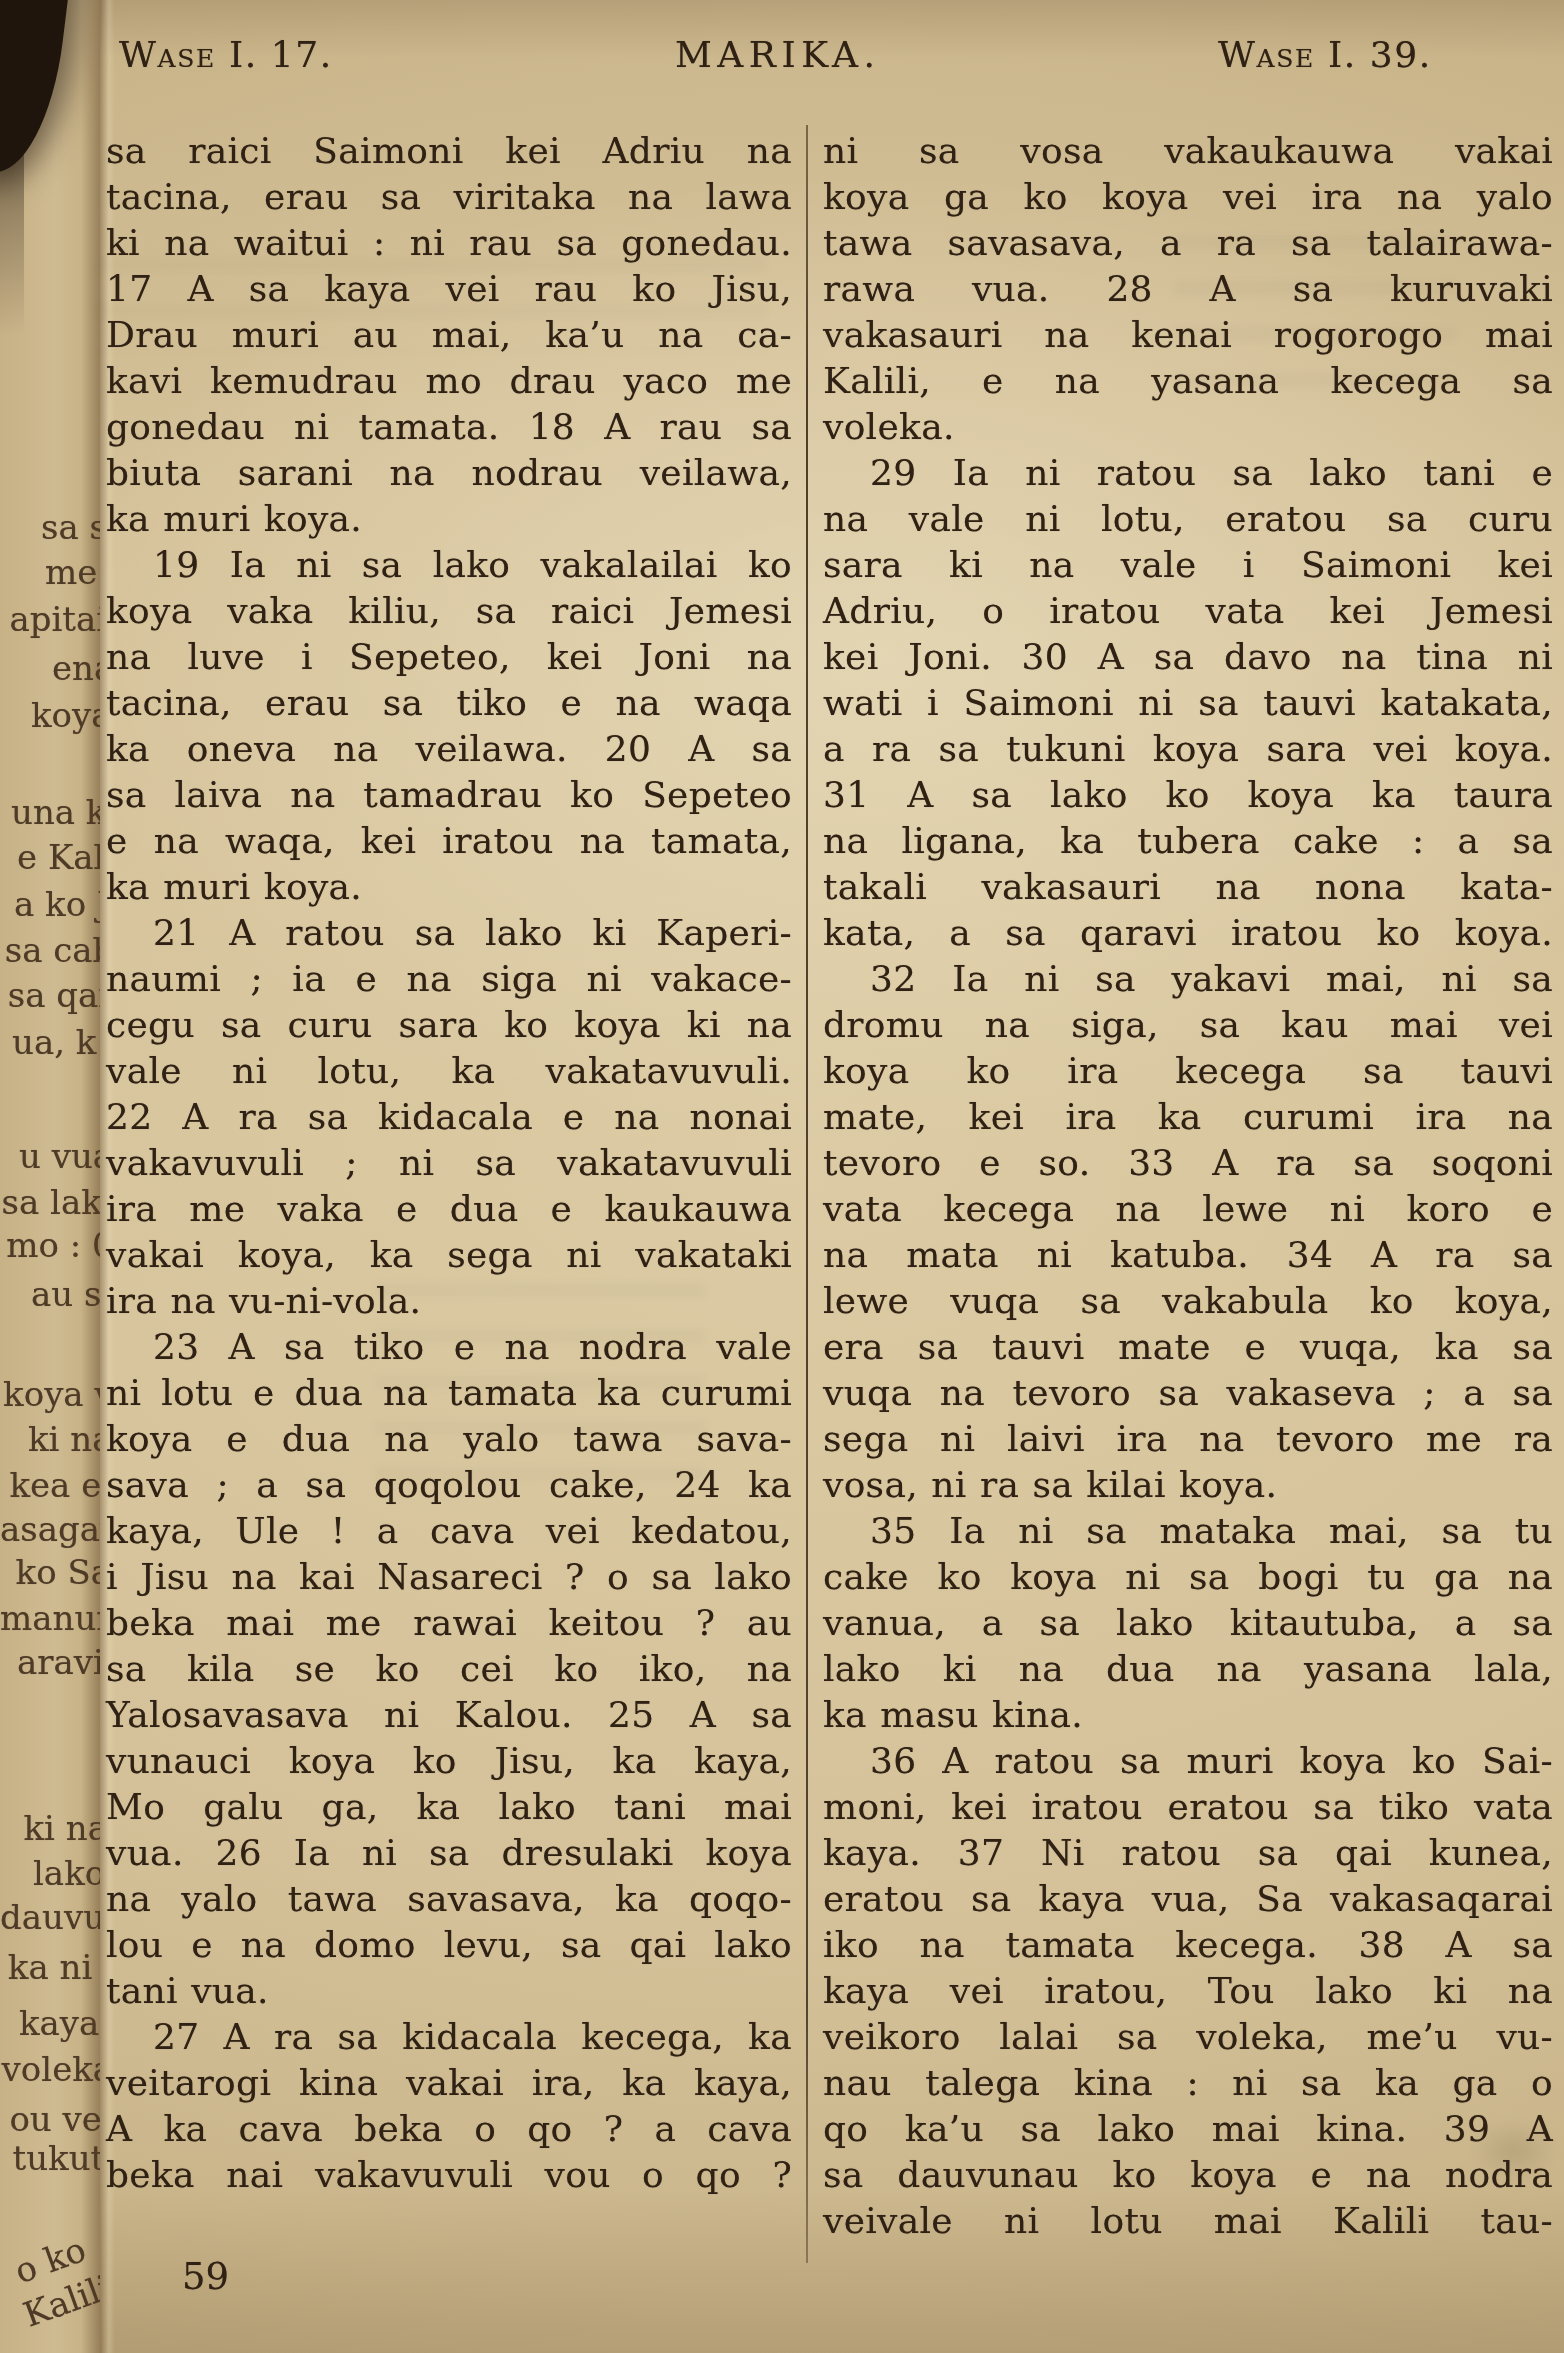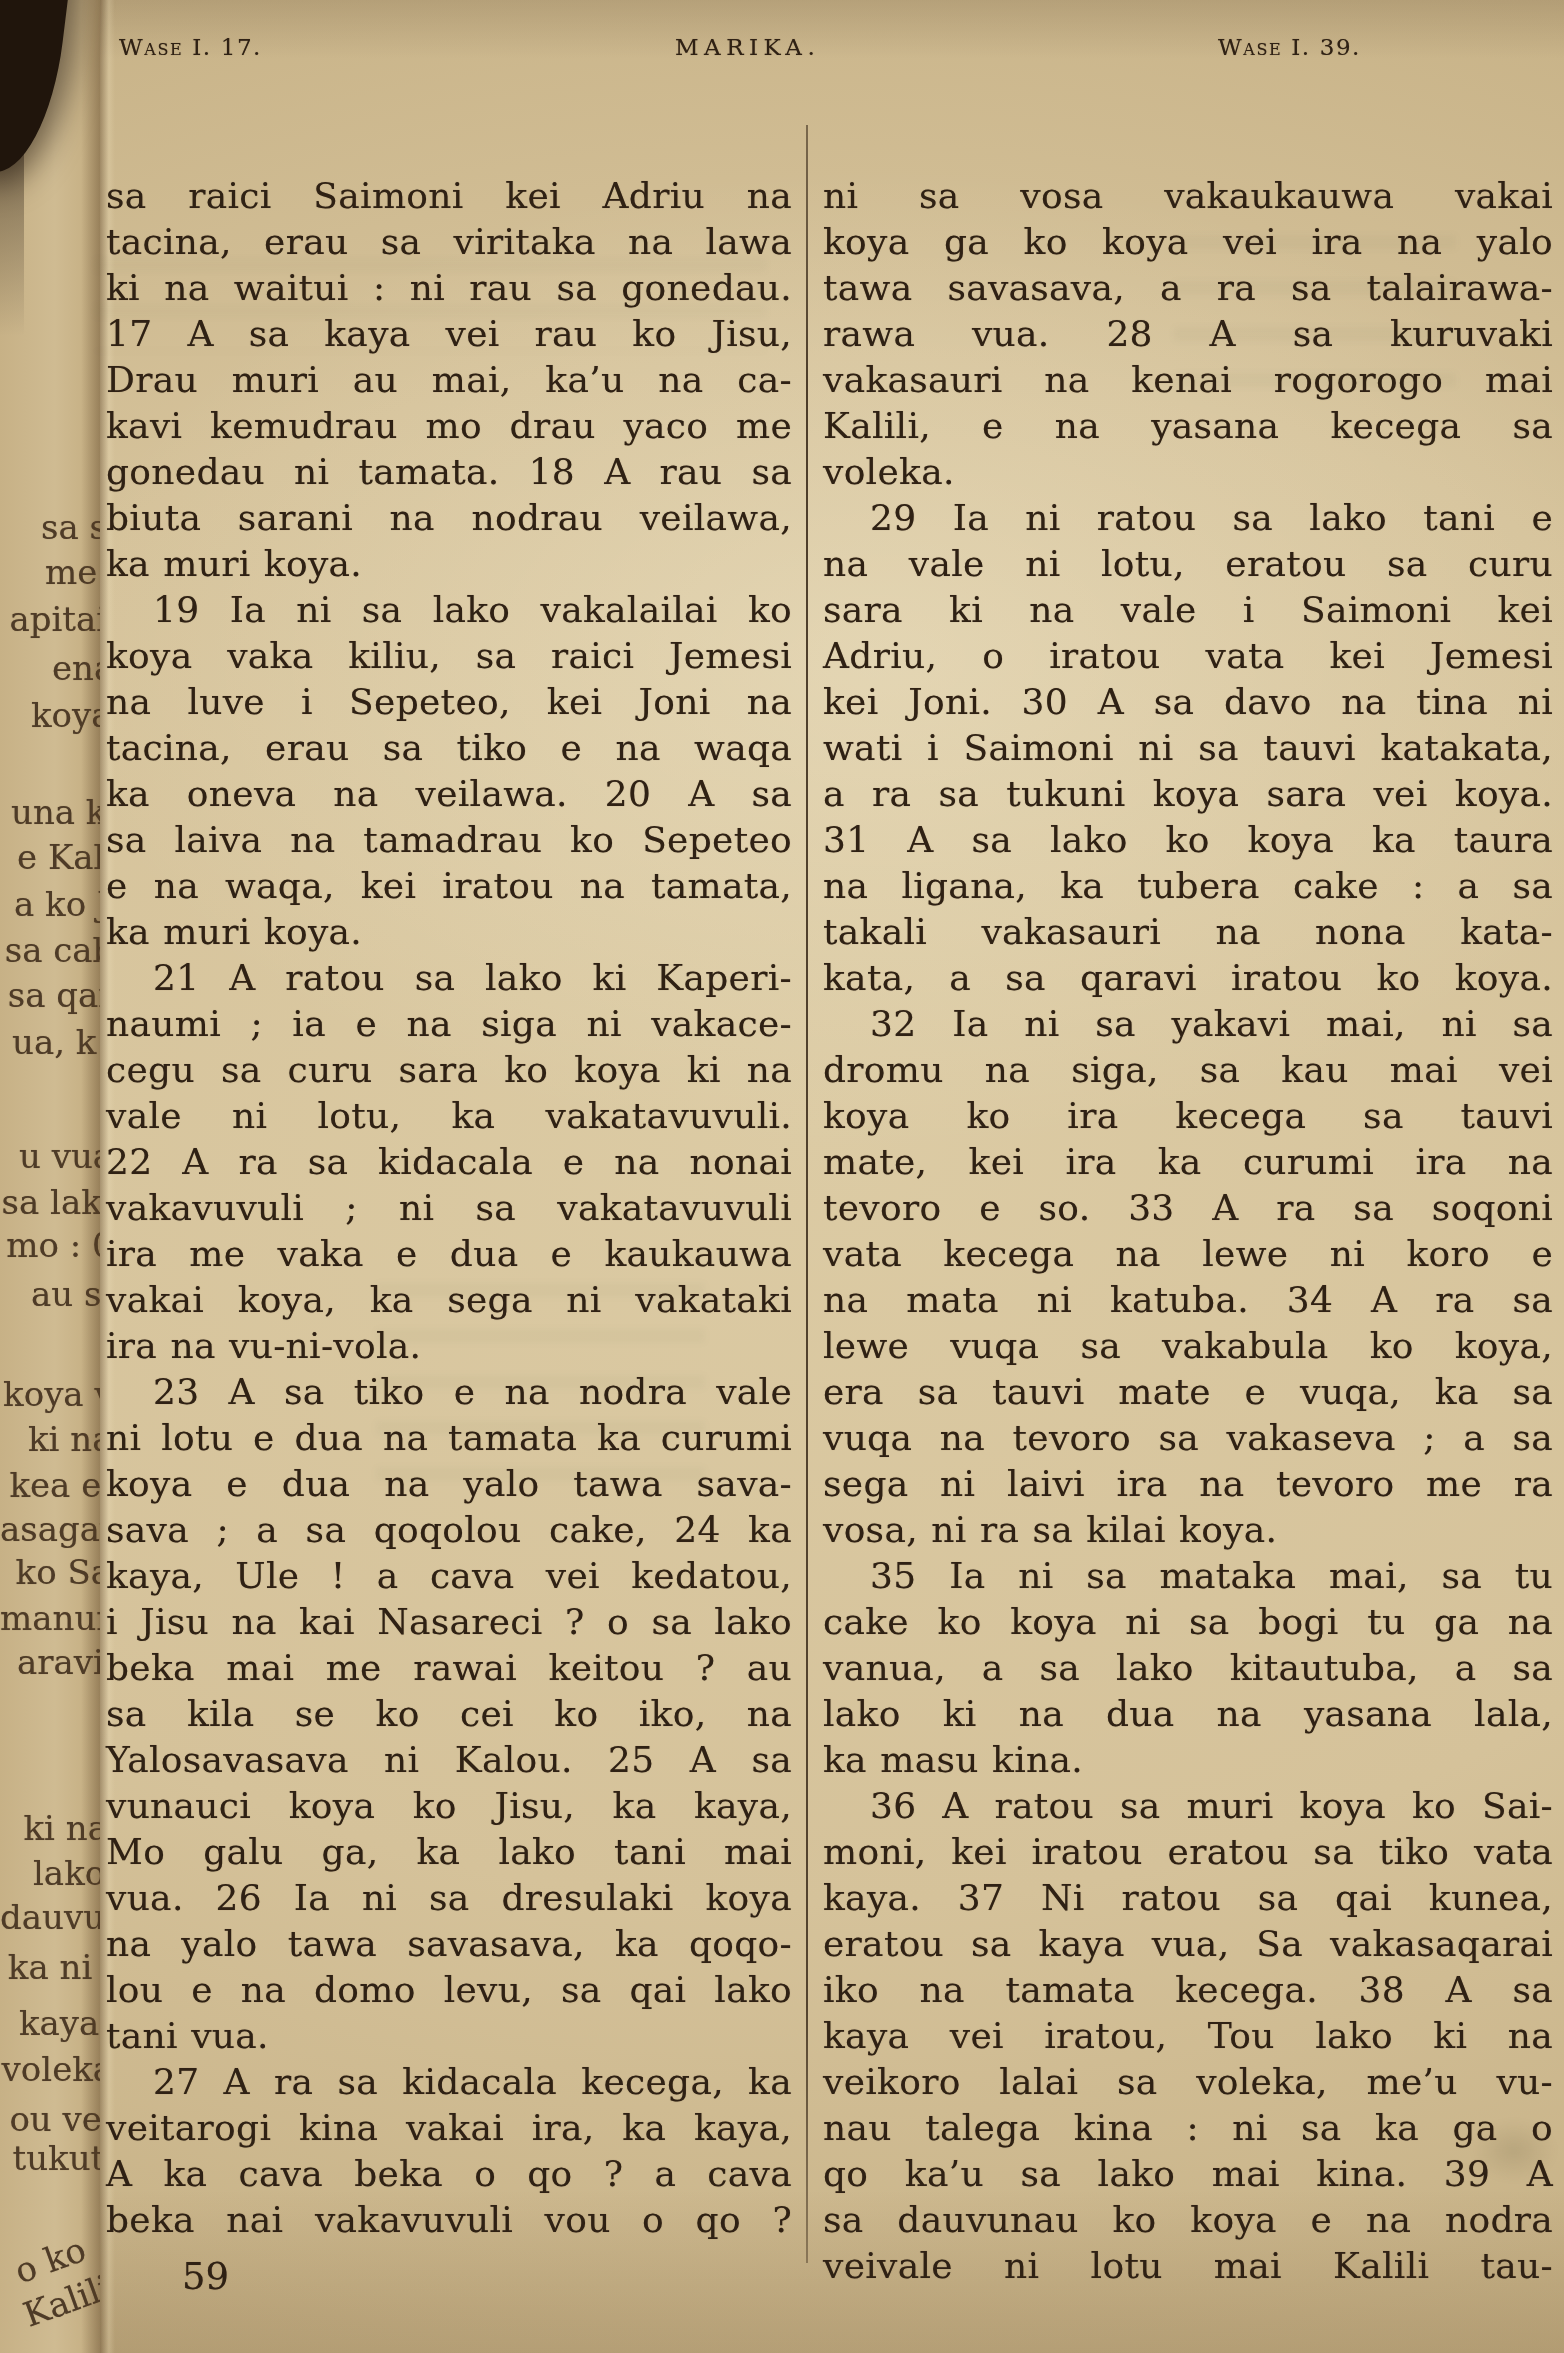--- a/index.html
+++ b/index.html
@@ -42,34 +42,34 @@
     background:#20150c;border-radius:0 0 75% 40%;
     transform:rotate(7deg);
     box-shadow:0 0 30px 12.5px rgba(32,21,12,.55);
   }
   .edge-top-left{
     position:absolute;left:0;top:0;width:23.5px;height:336px;
     background:linear-gradient(to bottom, rgba(32,21,12,.8), rgba(32,21,12,0));
   }
   
   .hdr{
-    position:absolute;top:34px;font-size:23px;color:var(--ink,#2f2114);
+    position:absolute;top:34px;font-size:36px;color:var(--ink,#2f2114);
     text-shadow:0 0 0.8px rgba(50,32,16,.5);white-space:nowrap;
   }
   .hdr.sc{font-variant:small-caps;letter-spacing:1.6px;}
   #hdr-left{left:119px;}
   #hdr-center{left:675px;letter-spacing:5.5px;}
   #hdr-right{left:1218px;text-align:right;}
   
   .divider{
     position:absolute;left:806px;top:125px;width:2.3px;height:2138px;
     background:linear-gradient(to bottom, rgba(52,36,20,.55), rgba(52,36,20,.85) 12%, rgba(52,36,20,.8) 88%, rgba(52,36,20,.4));
   }
   
-  .col{position:absolute;top:128px;margin-top:45px;}
+  .col{position:absolute;top:128px;}
   .col .line{
     font-size:36px;line-height:46px;height:46px;overflow:visible;
     text-align:justify;text-align-last:justify;
     word-spacing:1.6px;letter-spacing:0.3px;
     text-shadow:0 0 0.8px rgba(48,30,14,.42);
     white-space:normal;
   }
   .col .line.indent{padding-left:47px;}
   .col .line.end{text-align-last:left;}
   #col-left{left:106px;width:686px;}

